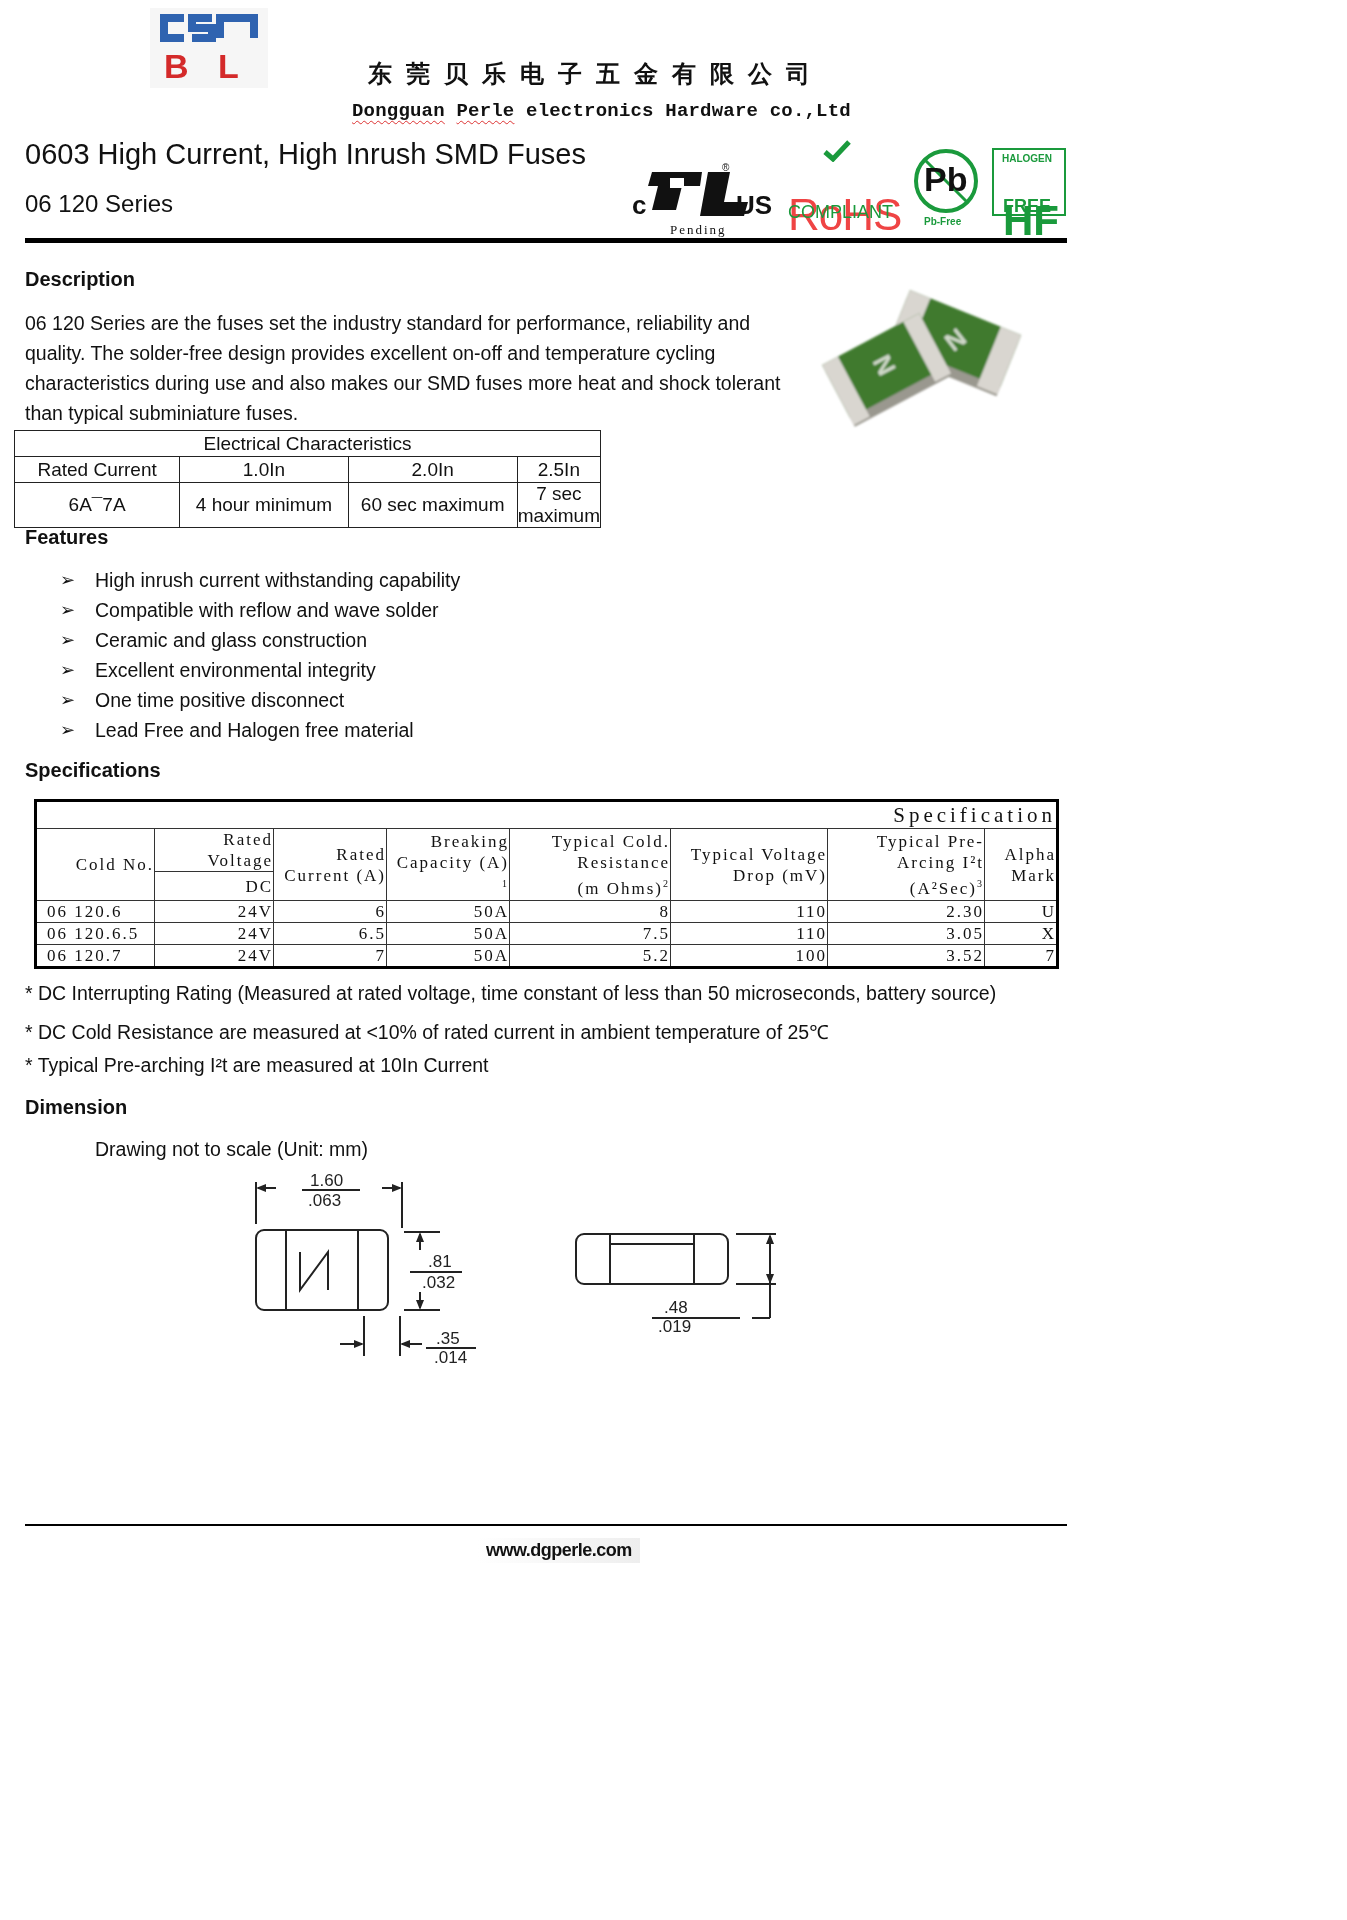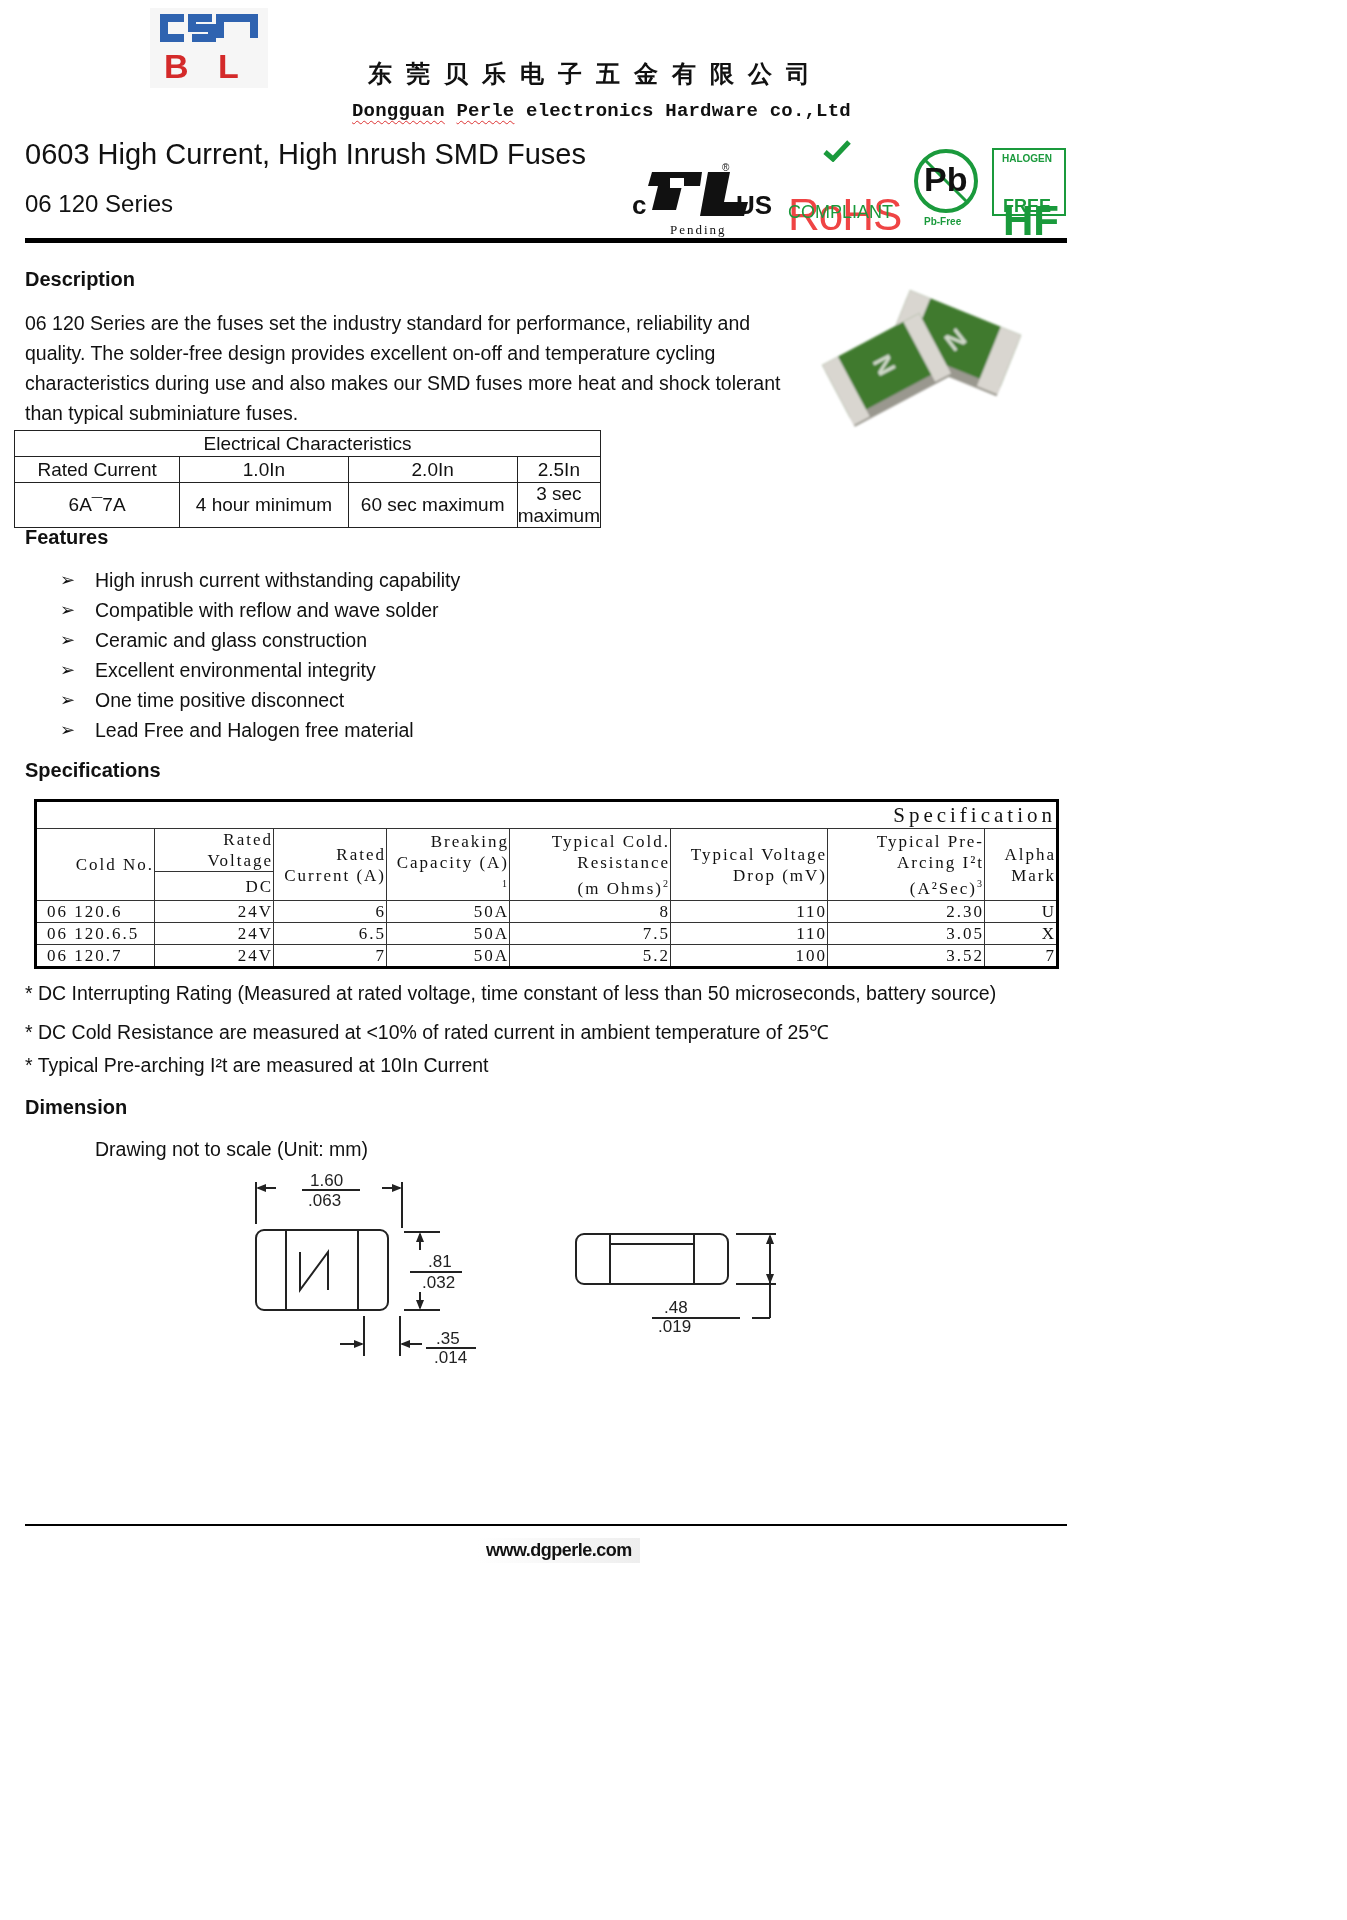--- a/index.html
+++ b/index.html
@@ -149,21 +149,21 @@
   <tr>
     <td style="width:176px">Rated Current</td>
     <td style="width:178px">1.0In</td>
     <td style="width:178px">2.0In</td>
     <td>2.5In</td>
   </tr>
   <tr>
     <td>6A¯7A</td>
     <td>4 hour minimum</td>
     <td>60 sec maximum</td>
-    <td>3 sec maximum</td>
+    <td>7 sec maximum</td>
   </tr>
 </tbody>
   </table>
 
 <div class="abs h2" style="left:25px;top:526px;">Features</div>
 <ul class="abs features">
   <li>
       <span class="arrow">➢</span>
       <span>High inrush current withstanding capability</span>
     </li>

